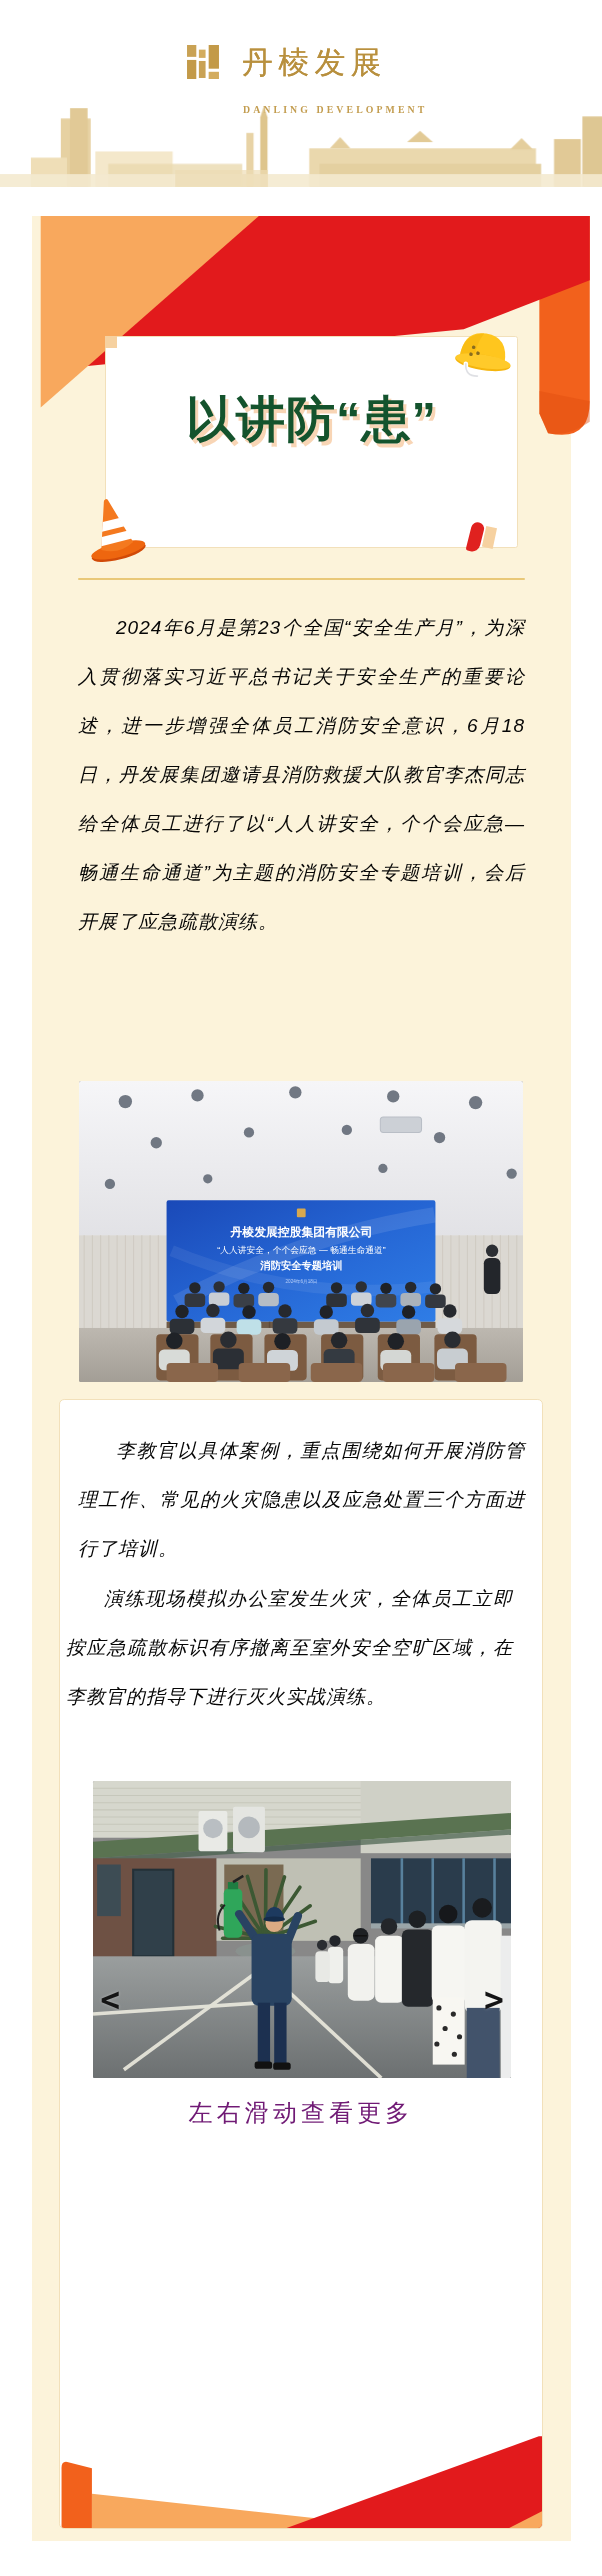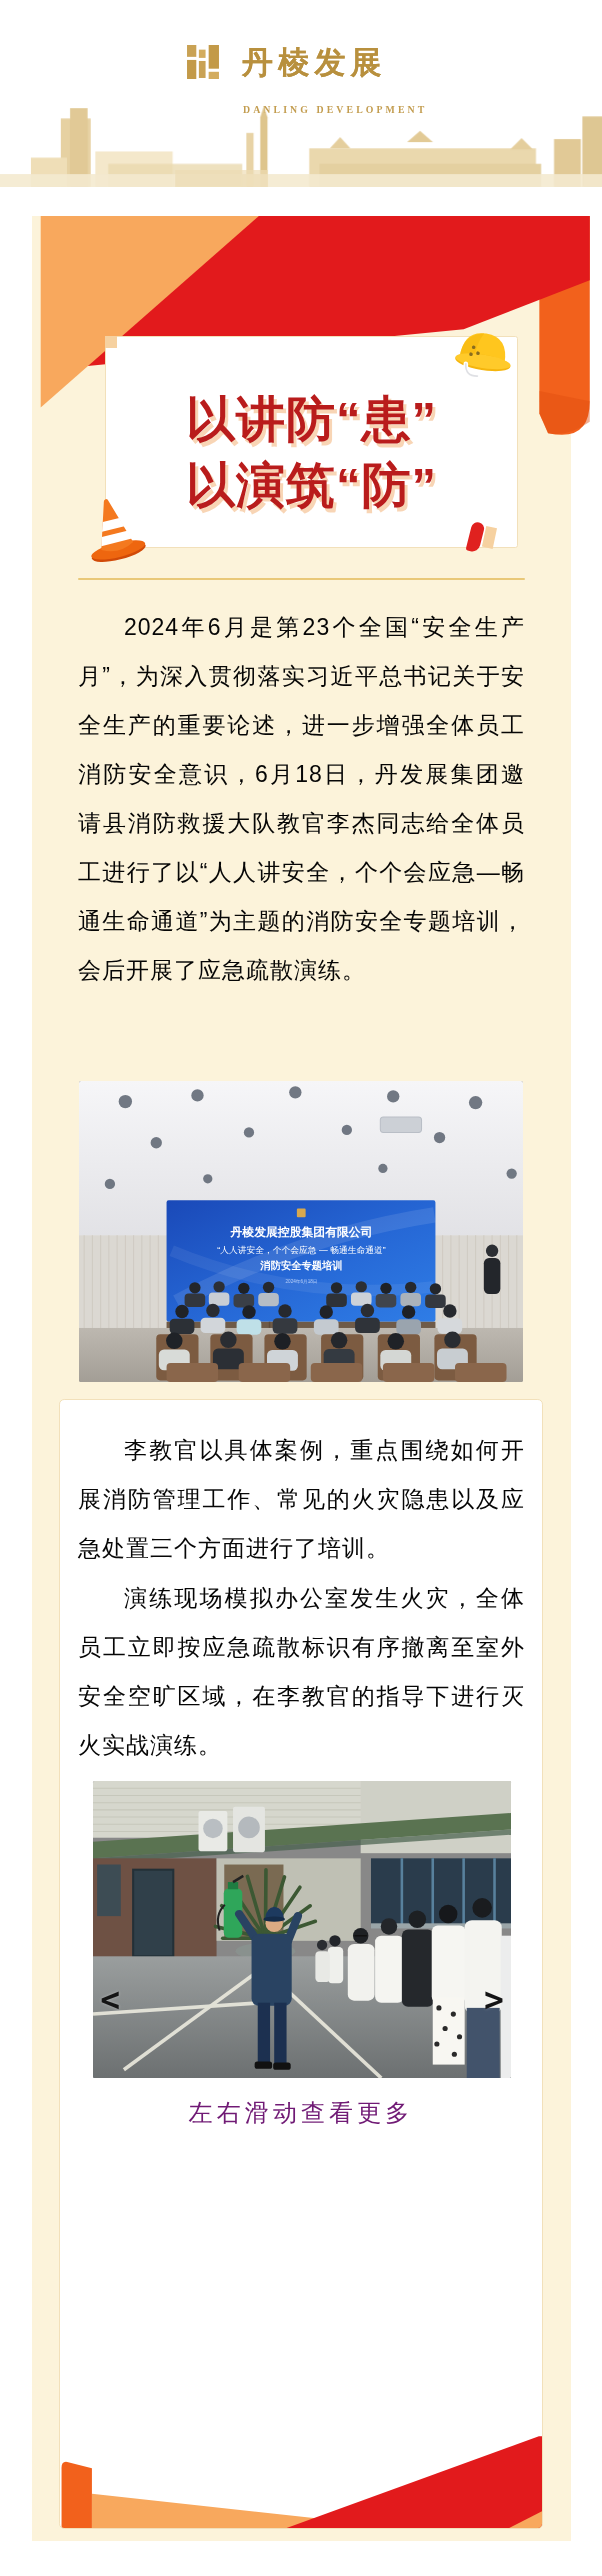--- a/index.html
+++ b/index.html
@@ -2,57 +2,57 @@
 <html style="font-size:8.2px"><head>
 <meta charset="utf-8">
 <style>
   * { margin:0; padding:0; box-sizing:border-box; }
   body { background:#fff; font-family:"Liberation Sans", sans-serif; }
   .page { position:relative; width:603px; height:2703px; background:#ffffff; overflow:hidden; margin:0 auto; }
 
   
   .brand-row { position:absolute; left:0; top:43px; width:603px; height:57px; }
   .brand-icon { position:absolute; left:187px; top:2.1px; width:32px; height:34px; }
-  .brand-cn { position:absolute; left:242px; top:-1px; font-family:"Liberation Serif", serif; font-size:31px; font-weight:700; letter-spacing:5.2px;
+  .brand-cn { position:absolute; left:242px; top:-1px; font-family:"Liberation Serif", serif; font-size:31px; font-weight:400; letter-spacing:5.2px;
               background:linear-gradient(180deg,#d2a95c,#a9812f); -webkit-background-clip:text; background-clip:text; color:#b8903e; }
   .brand-en { position:absolute; left:243px; top:37px; font-family:"Liberation Serif", serif; font-size:9.8px; font-weight:700; letter-spacing:3.1px; color:#c39d50;margin-top:24px; }
   .skyline { position:absolute; left:0; top:102px; width:603px; height:85px; }
 
   
   .cream-card { position:absolute; left:32px; top:216px; width:539px; height:2325px; background:#fcf3da; }
   .top-deco { position:absolute; left:0; top:0; width:567px; height:247px; overflow:visible; }
   .bottom-strip { position:absolute; left:0; bottom:0; width:100%; height:11.3px; background:#fcf3da; }
 
   
   .title-card { position:absolute; left:105px; top:336px; width:413px; height:212px; background:#ffffff; border:1px solid #f2e0ba; border-radius:2.6px; }
   .corner-sq { position:absolute; left:-1px; top:-1px; width:12px; height:12.4px; background:#f6d1a0; }
   .main-title { position:absolute; left:0; top:49px; width:100%; text-align:center;
-                font-size:49px; line-height:66px; font-weight:700; color:#b91c1c;
+                font-size:49px; line-height:66px; font-weight:700; color:#14532d;
                 text-shadow:3.1px 3.6px 0.5px rgba(243,178,121,0.55); letter-spacing:1px; }
 
   .helmet { position:absolute; left:452px; top:327px; width:62px; height:55px; }
   .cone   { position:absolute; left:74px; top:495px; width:78px; height:68px; }
   .quote-deco { position:absolute; left:465px; top:519px; width:36px; height:36px; }
   .quote-peach { position:absolute; left:18.5px; top:8.2px; width:11.3px; height:20.6px; background:#f6d1a0; transform:rotate(12deg); }
   .quote-red   { position:absolute; left:4.1px; top:3.1px; width:13.4px; height:30px; background:#e0211f; border-radius:6.7px 6.7px 8.2px 2.1px; transform:rotate(14deg); }
 
   .divider { position:absolute; left:78px; top:578px; width:447px; height:2.1px; background:#e9c878; border-radius:1px; }
 
-  .para { position:absolute; width:447px; font-size:23px; line-height:49px; letter-spacing:1px;
-          color:#060606; text-align:justify; text-indent:2em; }
+  .para { position:absolute; width:447px; font-size:19px; line-height:49px; letter-spacing:1px;
+          color:#060606; text-align:justify; text-indent:2em;font-style:italic; }
   .p1 { left:78px; top:603px; }
 
   .photo { background:#888; border-radius:2.1px; overflow:hidden;text-align:center; }
   .photo1 { position:absolute; left:79px; top:1081px; width:444px; height:301px; }
 
   
   .card2 { position:absolute; left:59px; top:1399px; width:484px; height:1130px; background:#ffffff;
            border:1px solid #f2e0ba; border-radius:5.2px; overflow:hidden;padding-left:44px; }
   .p2 { left:18px; top:26px;  width:447px; }
-  .p3 { left:18px; top:174px; width:447px; }
+  .p3 { left:6px; top:174px; width:447px; }
   .photo2 { position:absolute; left:33px; top:381px; width:418px; height:297px; border-radius:1.5px; }
   .arrow { position:absolute; top:202px; font-size:33px; font-weight:700; color:#151515; line-height:33px;
            font-family:"DejaVu Sans Mono", monospace; cursor:pointer; text-shadow:0 0 3.1px rgba(255,255,255,.35); }
   .arrow-left  { left:7.2px; }
   .arrow-right { right:7.2px; }
   .carousel-hint { position:absolute; left:0; top:697px; width:100%; text-align:center;
                    font-size:24px; letter-spacing:4.1px; color:#701a75; }
   .p4 { left:18px; top:765px; width:447px; }
   .bottom-deco { position:absolute; left:0; top:1032px; width:484px; height:98px; }
 
@@ -106,21 +106,20 @@
       <polygon points="16,0 440,0 16,372" fill="#f8a85d"></polygon>
     </svg>
 
     <div class="bottom-strip"></div>
   </div>
 
   <div class="title-card">
     <div class="corner-sq"></div>
     <div class="main-title">
       <div>以讲防“患”</div>
-      <div>以演筑“防”</div>
     </div>
   </div>
 
   <svg class="helmet" viewBox="0 0 120 106">
     <g transform="rotate(9 60 53)">
       <path d="M16,64 Q16,12 60,12 Q104,12 104,64 Z" fill="#ffc61e"></path>
       <path d="M56,12 Q44,34 44,64 L16,64 Q16,24 48,14 Z" fill="#f7b90f" opacity="0.7"></path>
       <ellipse cx="62" cy="68" rx="54" ry="15" fill="#f5b50d"></ellipse>
       <ellipse cx="62" cy="66" rx="54" ry="13" fill="#ffca2a"></ellipse>
       <circle cx="40" cy="42" r="3.5" fill="#8a6d1e"></circle>

